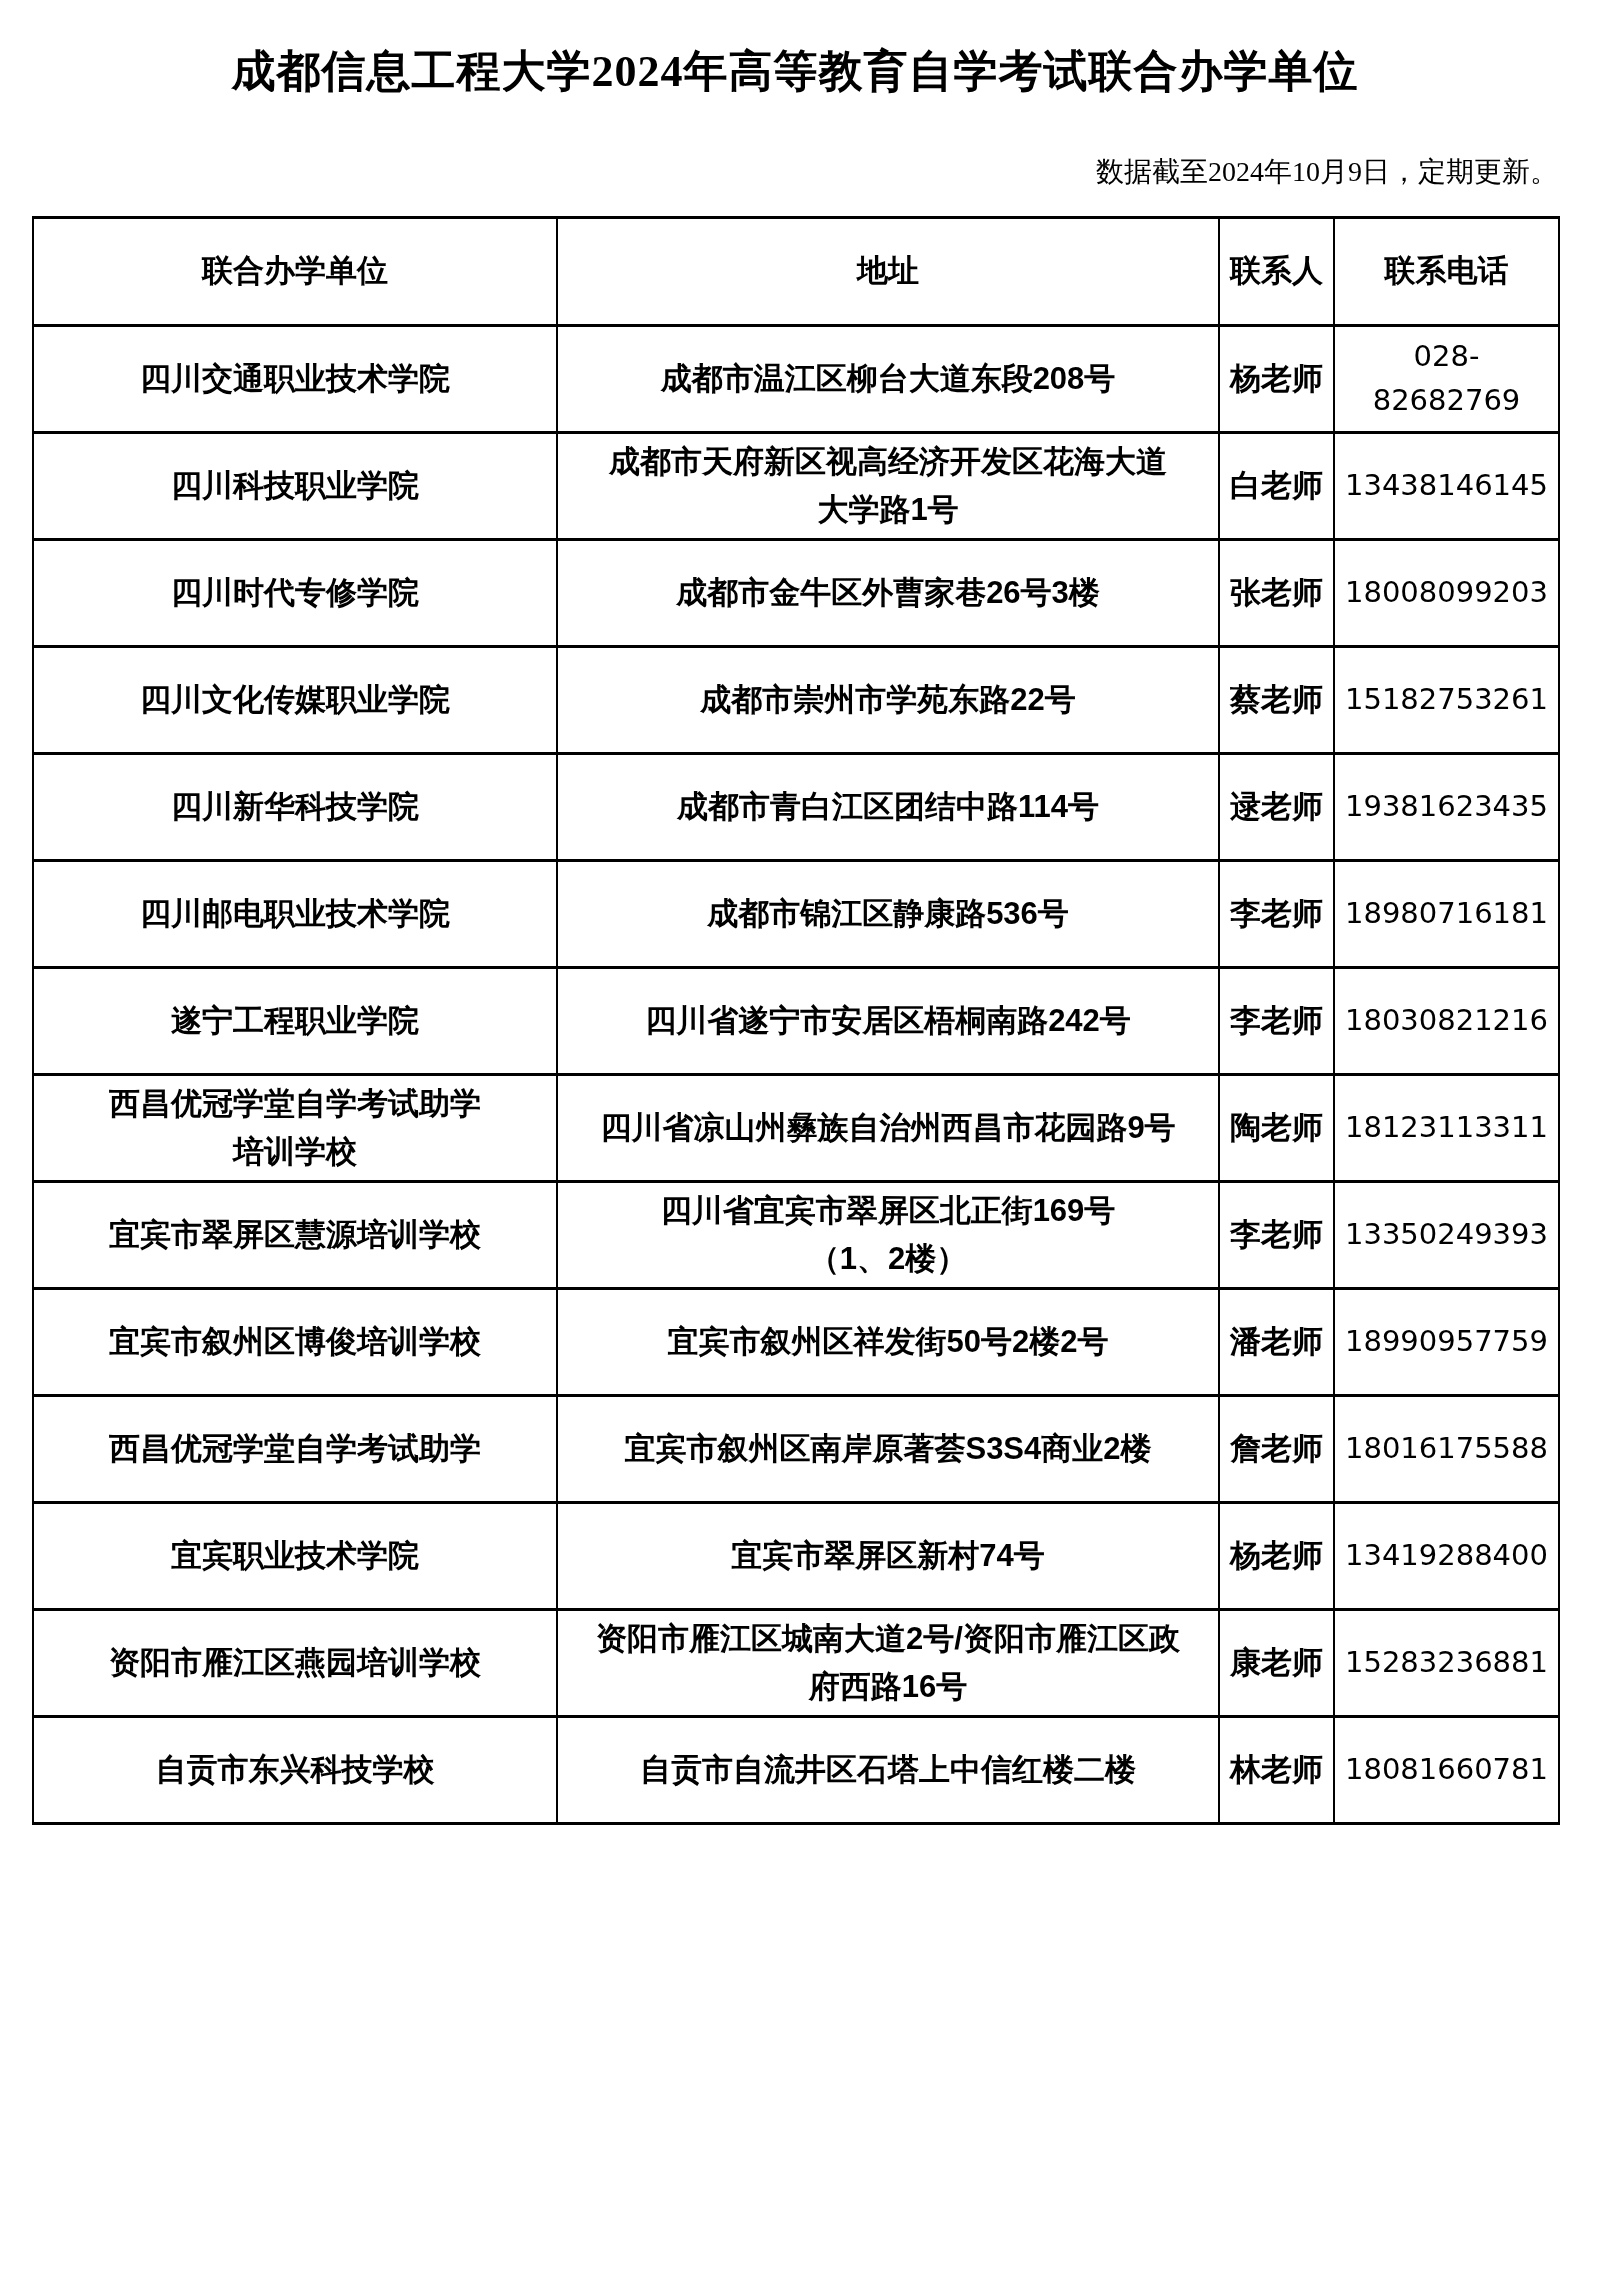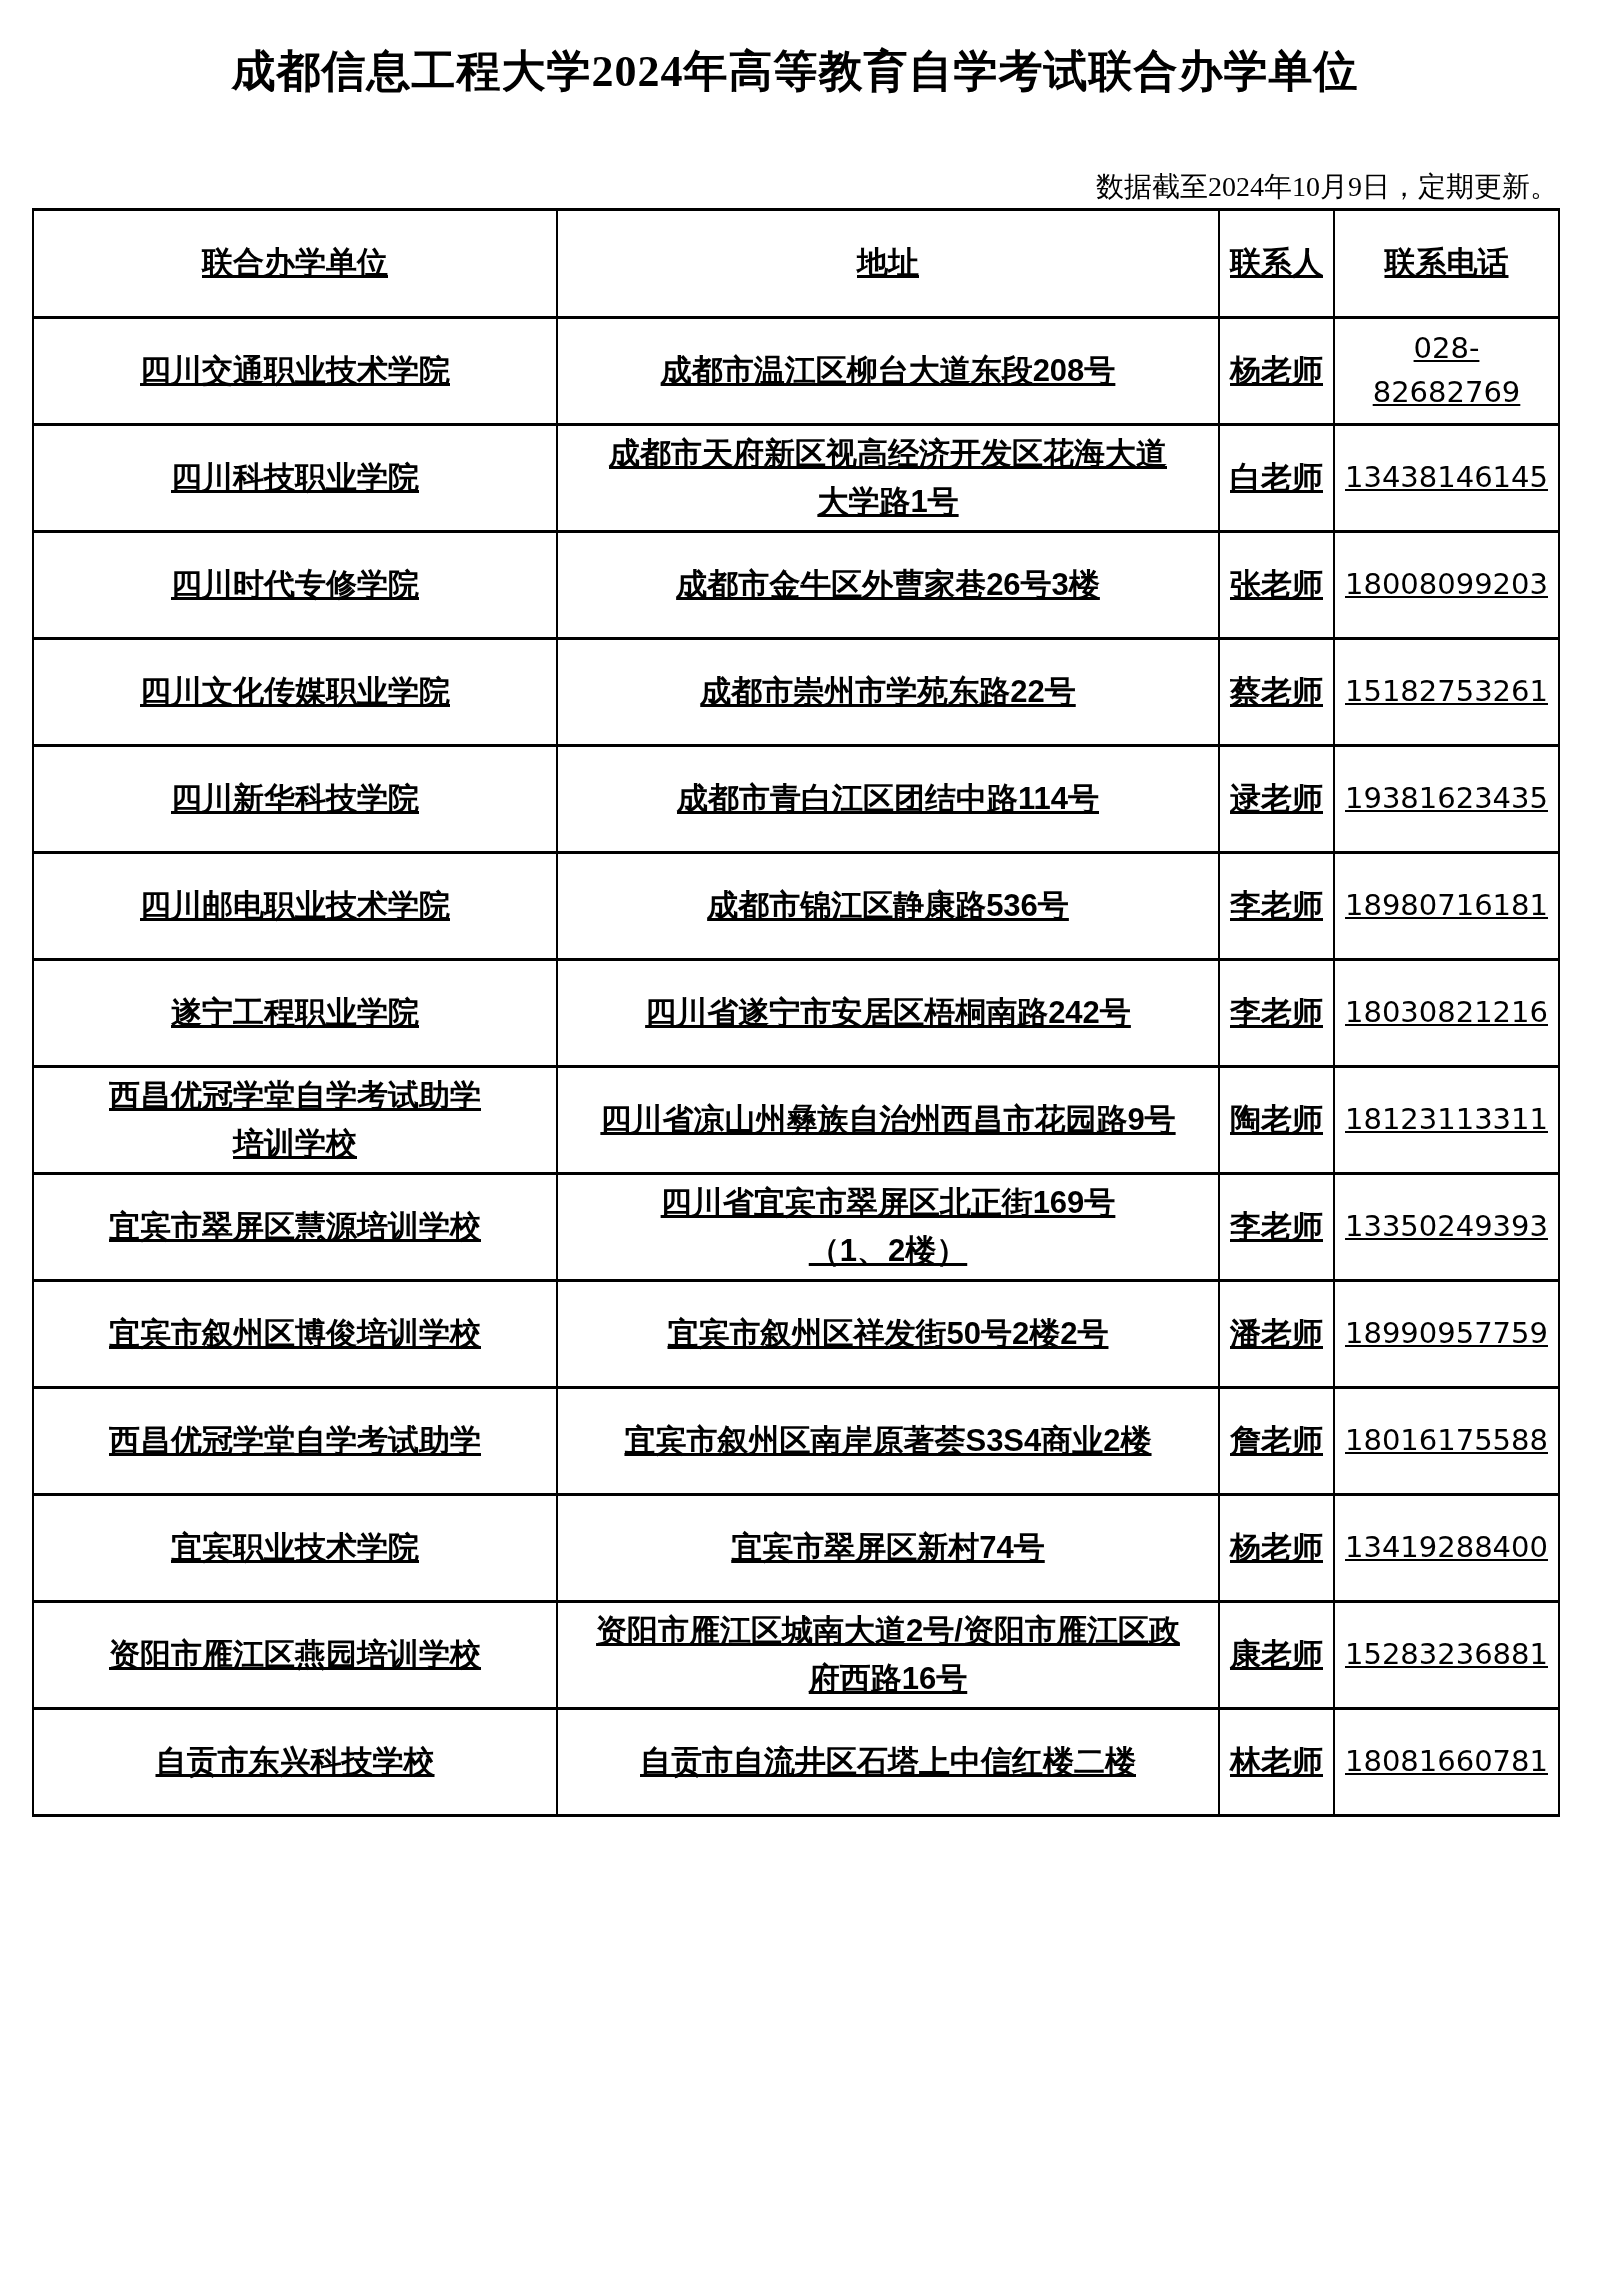--- a/index.html
+++ b/index.html
@@ -20,32 +20,31 @@
     padding-top: 46px;
     font-family: "Liberation Serif", "DejaVu Serif", serif;
     font-weight: bold;
     font-size: 44px;
     line-height: 1.2;
     text-align: center;
     letter-spacing: 1px;
     white-space: nowrap;
   }
   .data-note {
-    margin-top: 68px;
+    margin-top: 53px;
     font-family: "Liberation Serif", "DejaVu Serif", serif;
     font-size: 28px;
     line-height: 1.4;
     text-align: right;
   }
   table.units-table {
-    margin-top: 2px;
+    margin-top: 25px;
     width: 1526px;
     table-layout: fixed;
     border-collapse: collapse;
-    text-decoration: underline;
   }
   table.units-table col.c1 { width: 524px; }
   table.units-table col.c2 { width: 662px; }
   table.units-table col.c3 { width: 115px; }
   table.units-table col.c4 { width: 225px; }
   table.units-table th,
   table.units-table td {
     border-left: 2.9px solid #000;
     border-right: 2.9px solid #000;
     border-top: 3.9px solid #000;

